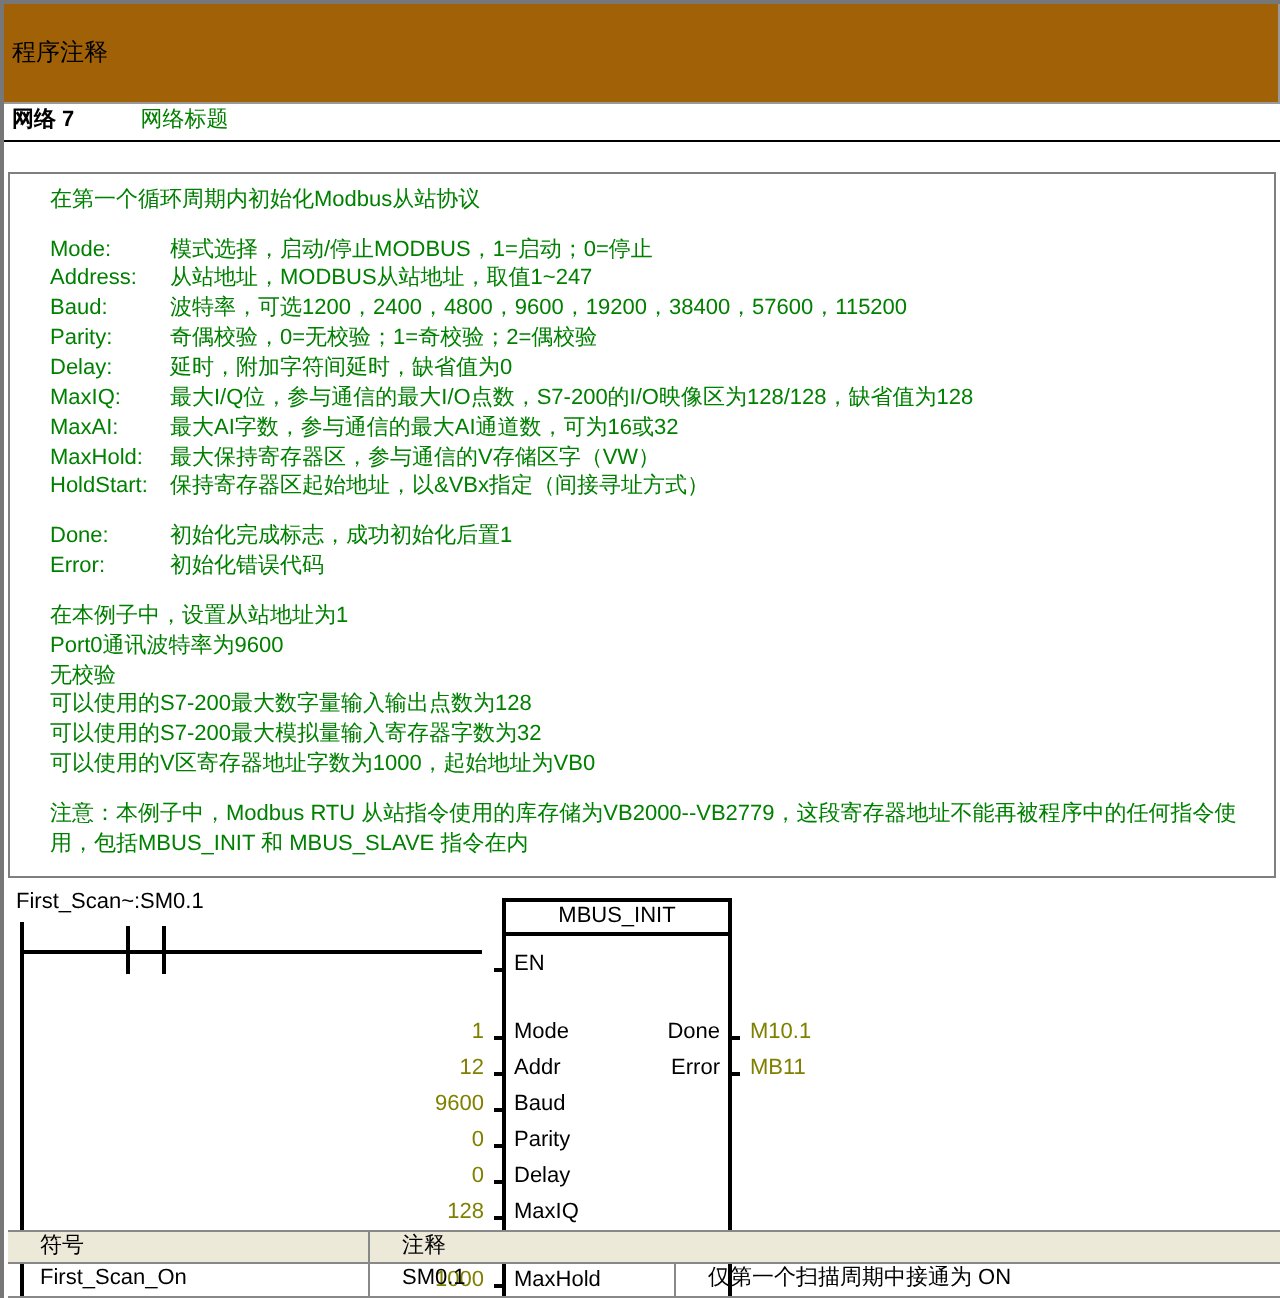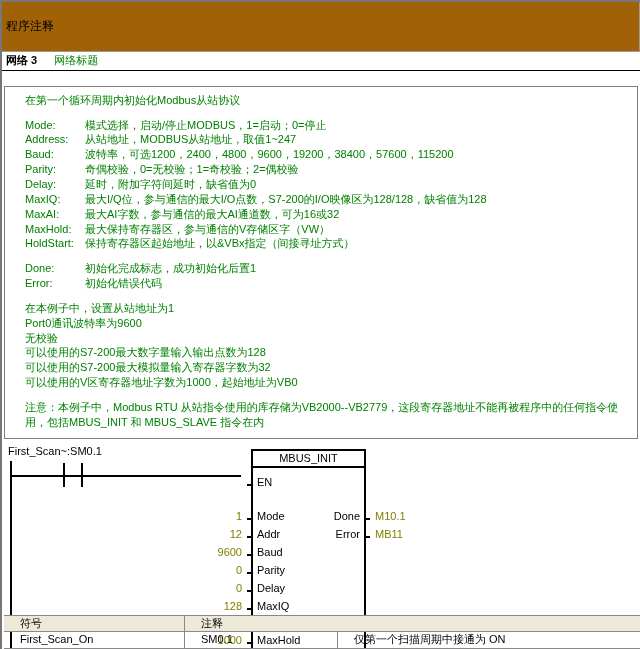--- a/index.html
+++ b/index.html
@@ -4,21 +4,21 @@
 <style>
   html,body{margin:0;padding:0;background:#fff;color:#000;
     font:11px/1.25 "Microsoft Sans Serif","Segoe UI",Tahoma,Arial,sans-serif;}
   .root{width:640px;height:649px;position:relative;border-left:2px solid #777;
     border-top:2px solid #777;box-sizing:border-box;overflow:hidden;background:#fff}
 
   .hdr{background:#a16207;border:1px solid #999;border-top:none;border-left:none;
     padding:17px 4px;font-size:12px;}
   .net-row{border-bottom:1px solid #000;padding:2px 4px;}
   .net-lbl{font-weight:bold}
-  .net-title{color:#008000;margin-left:14px}
+  .net-title{color:#008000;margin-left:30px}
 
   .cmt-box{border:1px solid #7f7f7f;margin:15px 2px 0 2px;padding:6px 8px 8px 20px;
     color:#008000;font-size:11px;line-height:1.35}
   .cmt-box .head{color:#008000}
   .param-row{display:flex}
   .param-row .k{width:60px;flex:none}
   .spacer10{height:10px}
 
   .lad-area{position:relative;height:220px;margin-top:6px}
   .tag{position:absolute;left:6px;top:0;color:#000;font-size:11px}
@@ -54,21 +54,21 @@
   .sym-row>div{border-right:1px solid #888}
 </style>
 </head>
 <body>
 
 <div class="root">
 
   <div class="hdr">程序注释</div>
 
   <div class="net-row">
-    <span class="net-lbl">网络 3</span>
+    <span class="net-lbl">网络 7</span>
     <span class="net-title">网络标题</span>
   </div>
 
   <div class="cmt-box">
     <div class="head">在第一个循环周期内初始化Modbus从站协议</div>
     <div class="spacer10"></div>
     <div id="param-list">
         <div class="param-row">
           <span class="k">Mode:</span>
           <span>模式选择，启动/停止MODBUS，1=启动；0=停止</span>

